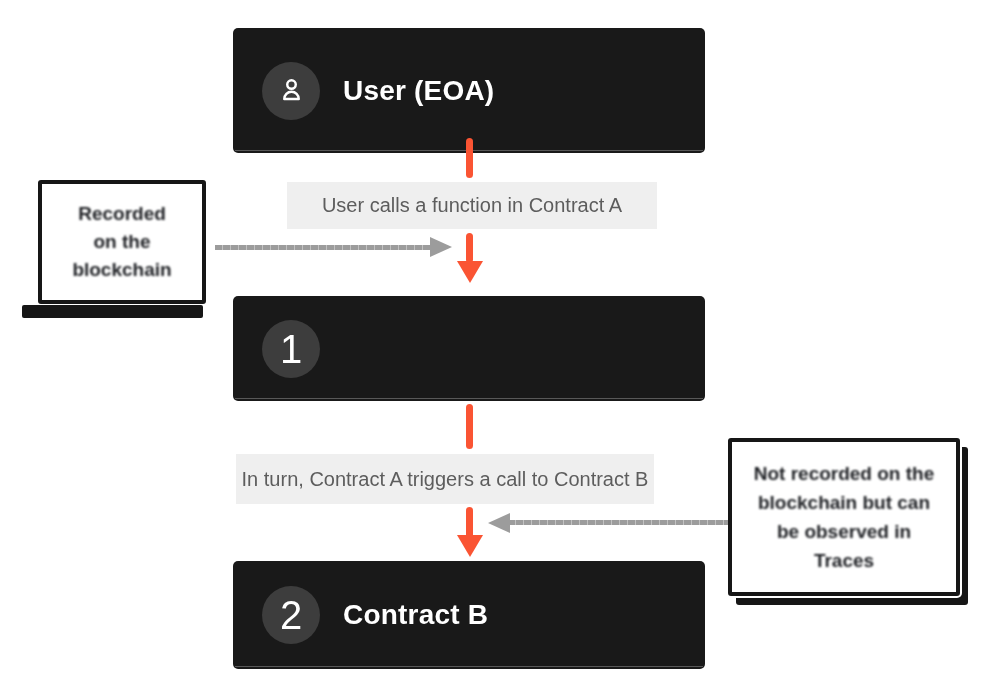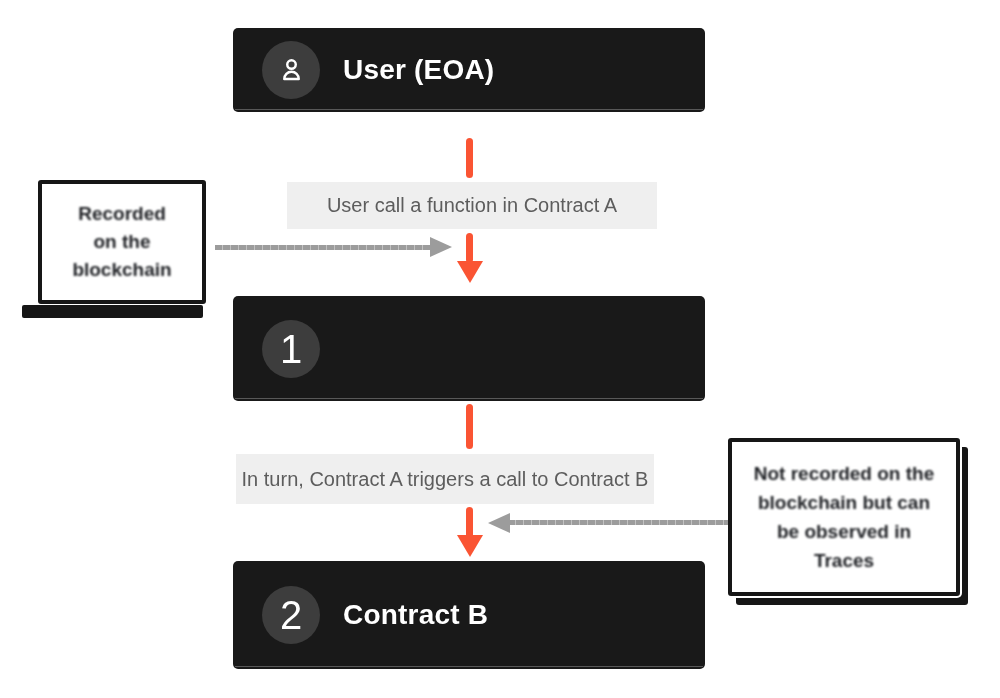--- a/index.html
+++ b/index.html
@@ -1,21 +1,21 @@
 <!DOCTYPE html>
 <html><head>
 <meta charset="utf-8">
 <style>
   html,body{margin:0;padding:0;background:#ffffff;}
   body{font-family:"Liberation Sans", sans-serif;}
   .canvas{position:relative;width:1000px;height:698px;background:#ffffff;overflow:hidden;}
 
   
   .node{
-    position:absolute;left:233px;width:472px;height:84px;
+    position:absolute;left:233px;width:472px;height:125px;
     background:#191919;border-radius:5px;
     display:flex;align-items:center;padding-left:29px;box-sizing:border-box;
   }
   .node::after{ 
     content:"";position:absolute;left:2px;right:2px;bottom:2px;height:1px;
     background:#8d8d8d;opacity:.55;
   }
   .node .badge{
     width:58px;height:58px;border-radius:50%;background:#3d3d3d;flex:0 0 auto;
     display:flex;align-items:center;justify-content:center;
@@ -75,21 +75,21 @@
         <svg width="31" height="31" viewBox="0 0 24 24" fill="none" stroke="#ffffff" stroke-width="1.9" stroke-linejoin="round" stroke-linecap="round">
           <circle cx="12" cy="7.4" r="3.3"></circle>
           <path d="M6.4 18.6 h11.2 a5.6 5.6 0 0 0 -11.2 0 Z"></path>
         </svg>
       </span>
     </div>
     <div class="node-label">User (EOA)</div>
   </section>
 
   <div class="oseg" style="top:138px;height:40px;"></div>
-  <div class="edge-label" style="left:287px;top:182px;width:370px;height:47px;">User call a function in Contract A</div>
+  <div class="edge-label" style="left:287px;top:182px;width:370px;height:47px;">User calls a function in Contract A</div>
   <div class="oseg" style="top:233px;height:30px;"></div>
   <div class="ohead" style="top:261px;"></div>
 
   <aside class="callout callout-left">
     <div class="callout-text">
       <div>Recorded</div>
       <div>on the</div>
       <div>blockchain</div>
     </div>
   </aside>

